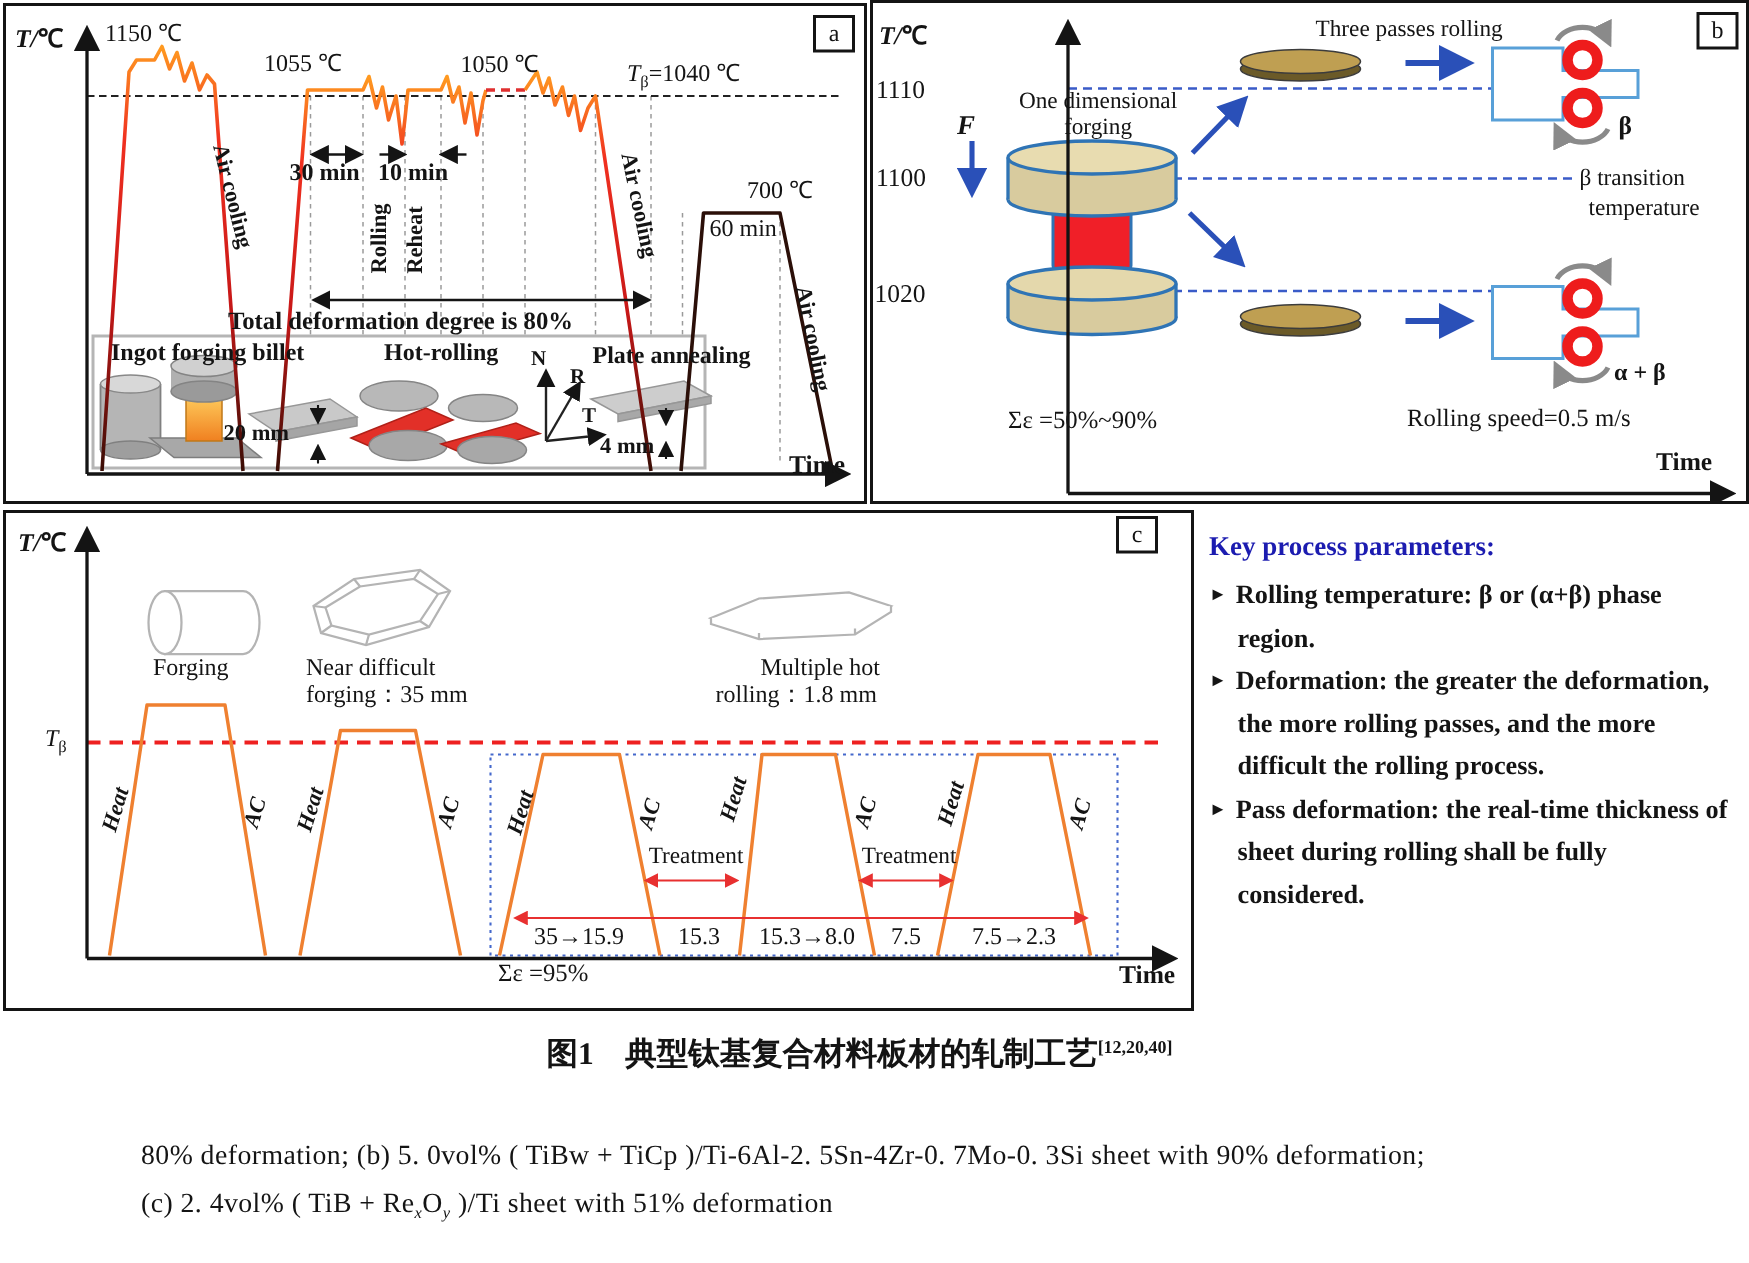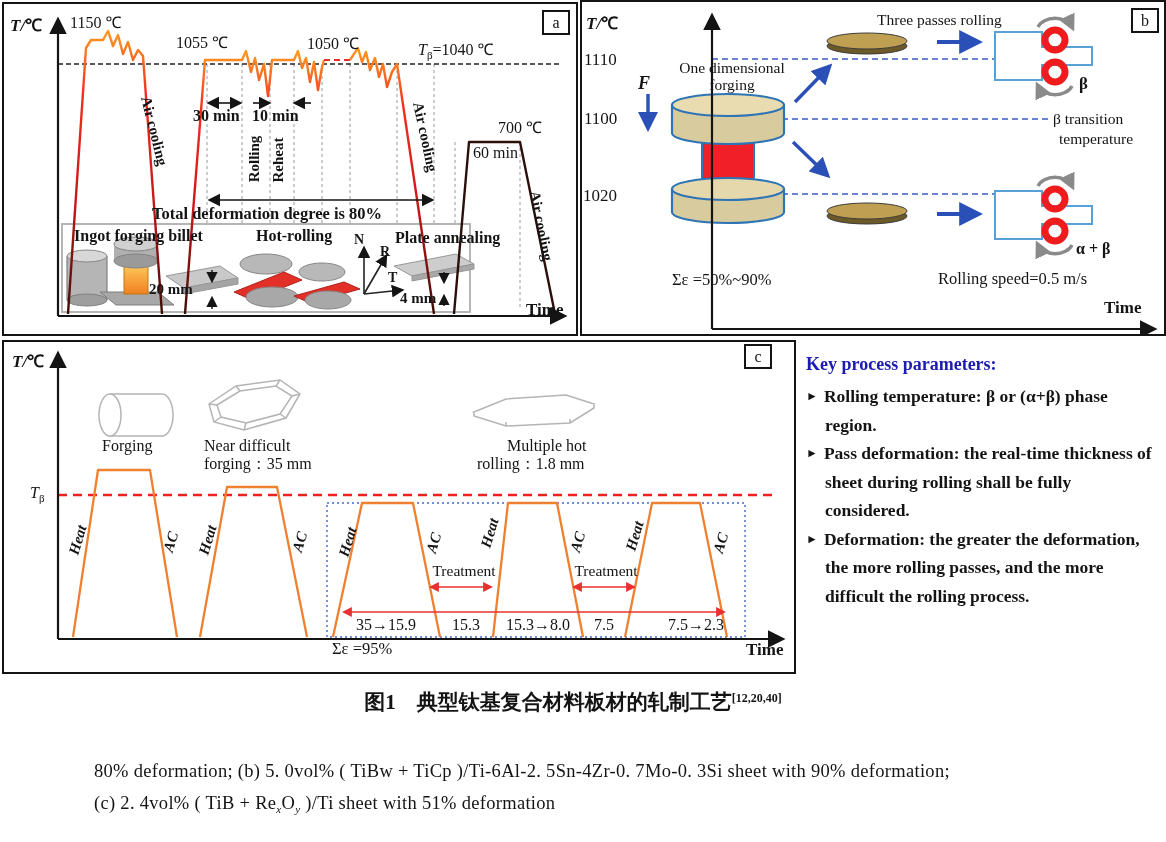--- a/index.html
+++ b/index.html
@@ -291,32 +291,32 @@
     <span class="lbl b i blk" style="left:631px;top:194px;font-size:15px;transform:translate(-50%,-50%) rotate(-73deg);">Heat</span>
     <span class="lbl b i blk" style="left:717px;top:201px;font-size:15px;transform:translate(-50%,-50%) rotate(-73deg);">AC</span>
 
     <span class="lbl blk" style="left:460px;top:229px;font-size:15.5px;transform:translate(-50%,-50%);">Treatment</span>
     <span class="lbl blk" style="left:602px;top:229px;font-size:15.5px;transform:translate(-50%,-50%);">Treatment</span>
 
     <span class="lbl blk" style="left:382px;top:283px;font-size:16px;transform:translate(-50%,-50%);">35→15.9</span>
     <span class="lbl blk" style="left:462px;top:283px;font-size:16px;transform:translate(-50%,-50%);">15.3</span>
     <span class="lbl blk" style="left:534px;top:283px;font-size:16px;transform:translate(-50%,-50%);">15.3→8.0</span>
     <span class="lbl blk" style="left:600px;top:283px;font-size:16px;transform:translate(-50%,-50%);">7.5</span>
-    <span class="lbl blk" style="left:672px;top:283px;font-size:16px;transform:translate(-50%,-50%);margin-left:20px;">7.5→2.3</span>
+    <span class="lbl blk" style="left:672px;top:283px;font-size:16px;transform:translate(-50%,-50%);">7.5→2.3</span>
 
     <span class="lbl" style="left:328px;top:298px;font-size:16.5px;">Σε =95%</span>
     <span class="lbl b" style="left:742px;top:298px;font-size:17px;">Time</span>
     <div class="corner" style="right:22px;top:2px;">c</div>
   </div>
 
   <div class="kp">
     <p class="kp-title">Key process parameters:</p>
     <p class="kp-b"><span class="mk">►</span><span>Rolling temperature: β or (α+β) phase region.</span></p>
+    <p class="kp-b"><span class="mk">►</span><span>Deformation: the greater the deformation, the more rolling passes, and the more difficult the rolling process.</span></p>
     <p class="kp-b"><span class="mk">►</span><span>Pass deformation: the real-time thickness of sheet during rolling shall be fully considered.</span></p>
-    <p class="kp-b"><span class="mk">►</span><span>Deformation: the greater the deformation, the more rolling passes, and the more difficult the rolling process.</span></p>
   </div>
 
   <div class="cap-cn">
     <span>图1　典型钛基复合材料板材的轧制工艺</span><sup class="sp">[12,20,40]</sup>
   </div>
   <div class="cap-en" style="left:94px;top:761px;">
     <span>80%  deformation; (b) 5. 0vol% ( TiBw + TiCp )/Ti-6Al-2. 5Sn-4Zr-0. 7Mo-0. 3Si sheet with 90% deformation;</span>
   </div>
   <div class="cap-en" style="left:94px;top:793px;">
     <span>(c) 2. 4vol% ( TiB + Re</span><sub class="sb i">x</sub><span>O</span><sub class="sb i">y</sub><span> )/Ti sheet with 51% deformation</span>

